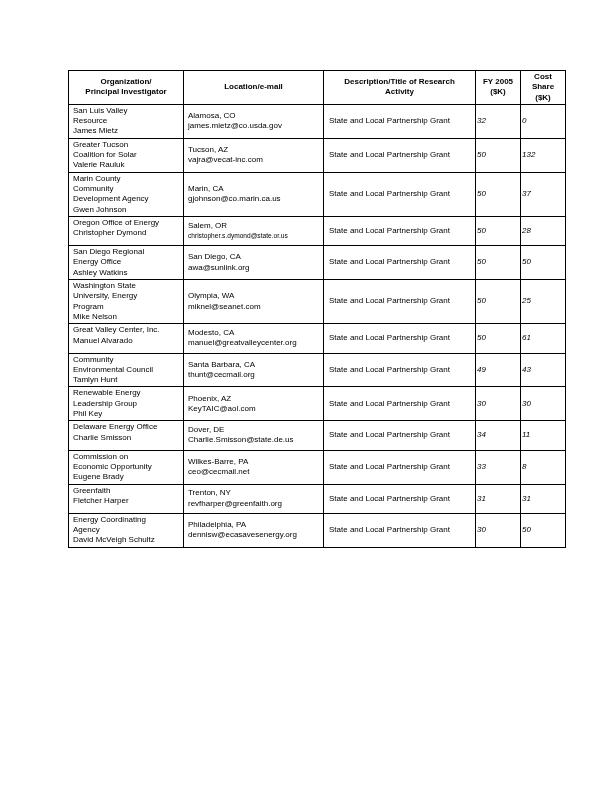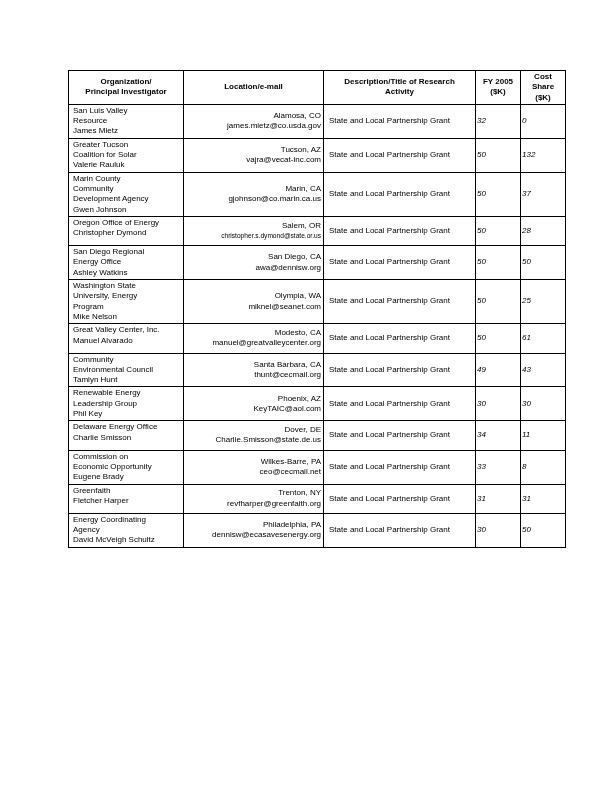--- a/index.html
+++ b/index.html
@@ -41,21 +41,21 @@
   }
   thead tr { height: 33px; }
   td.org {
     vertical-align: top;
     text-align: left;
     padding: 1px 3px 1px 4px;
     white-space: pre-line;
   }
   td.loc {
     vertical-align: middle;
-    text-align: right;
+    text-align: left;
     padding: 1px 2px 1px 4px;
   }
   td.loc .email.small { font-size: 6.6px; }
   td.desc {
     vertical-align: middle;
     text-align: left;
     padding: 1px 16px 1px 5px;
   }
   td.num {
     text-align: left;
@@ -158,21 +158,21 @@
       <td class="num fy">50</td>
       <td class="num cost">28</td>
     </tr>
 
     <tr>
       <td class="org">San Diego Regional
 Energy Office
 Ashley Watkins</td>
       <td class="loc">
         <div class="city">San Diego, CA</div>
-        <div class="email">awa@dennisw.org</div>
+        <div class="email">awa@sunlink.org</div>
       </td>
       <td class="desc">State and Local Partnership Grant</td>
       <td class="num fy">50</td>
       <td class="num cost">50</td>
     </tr>
 
     <tr>
       <td class="org">Washington State
 University, Energy
 Program

